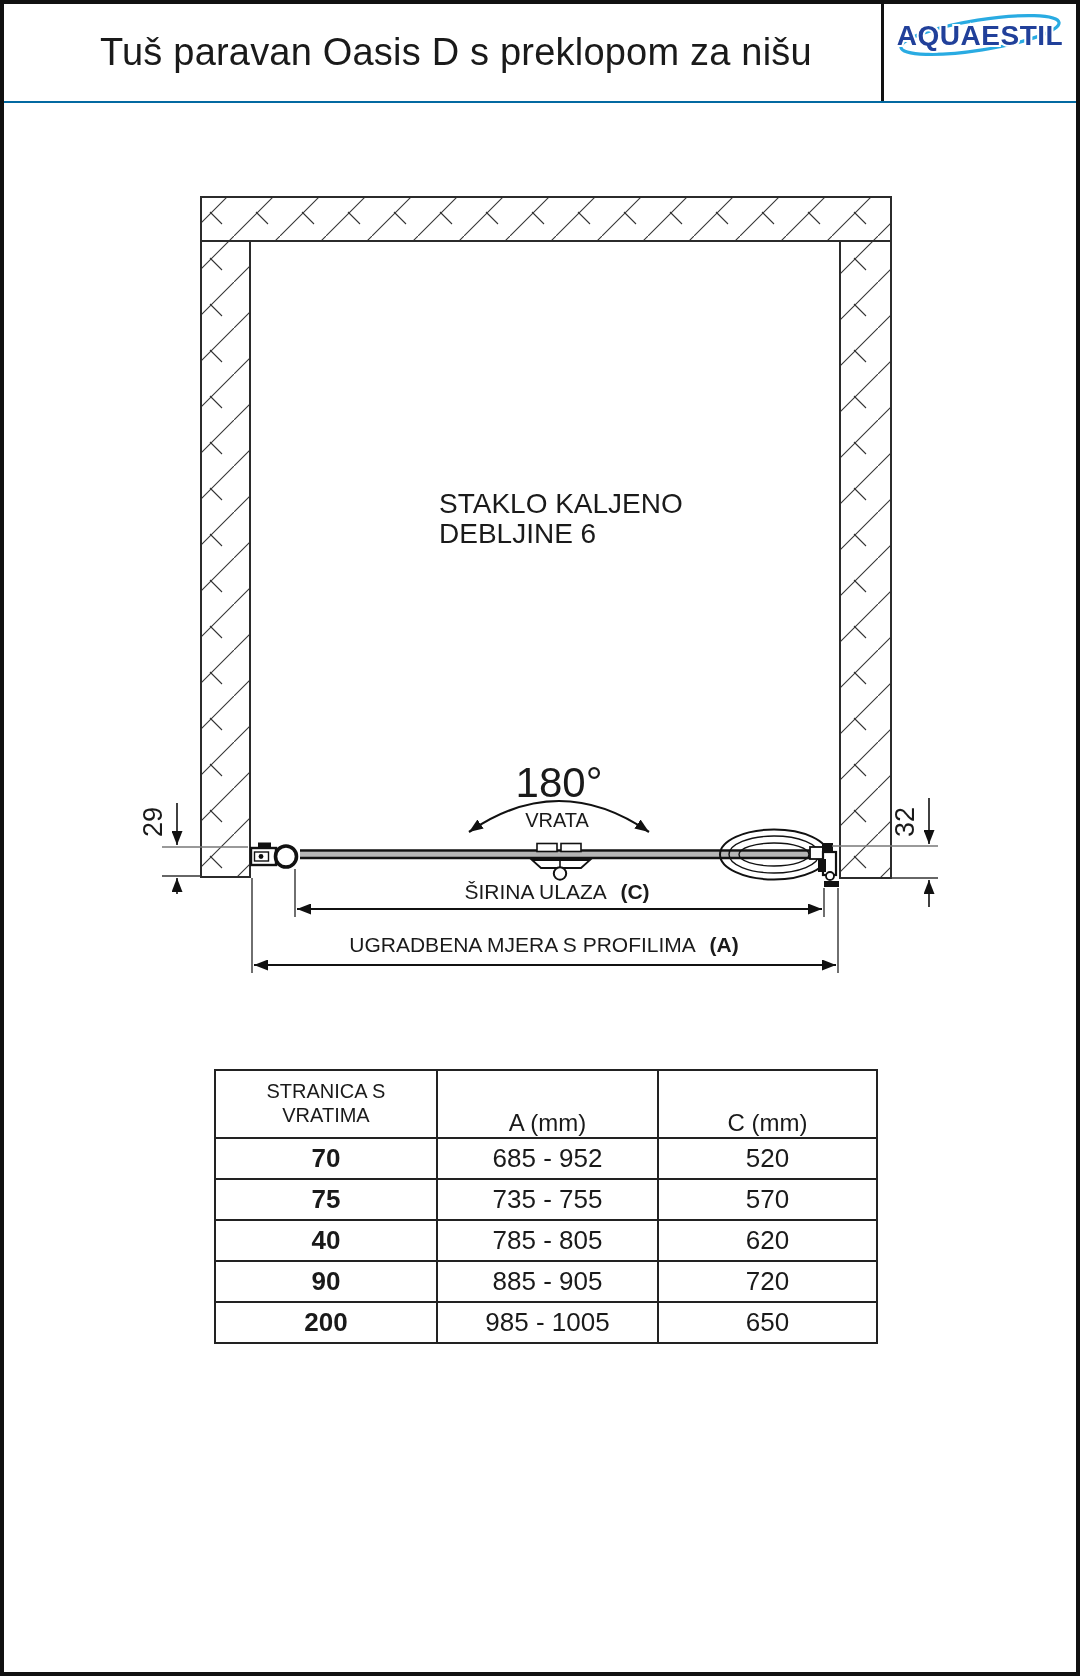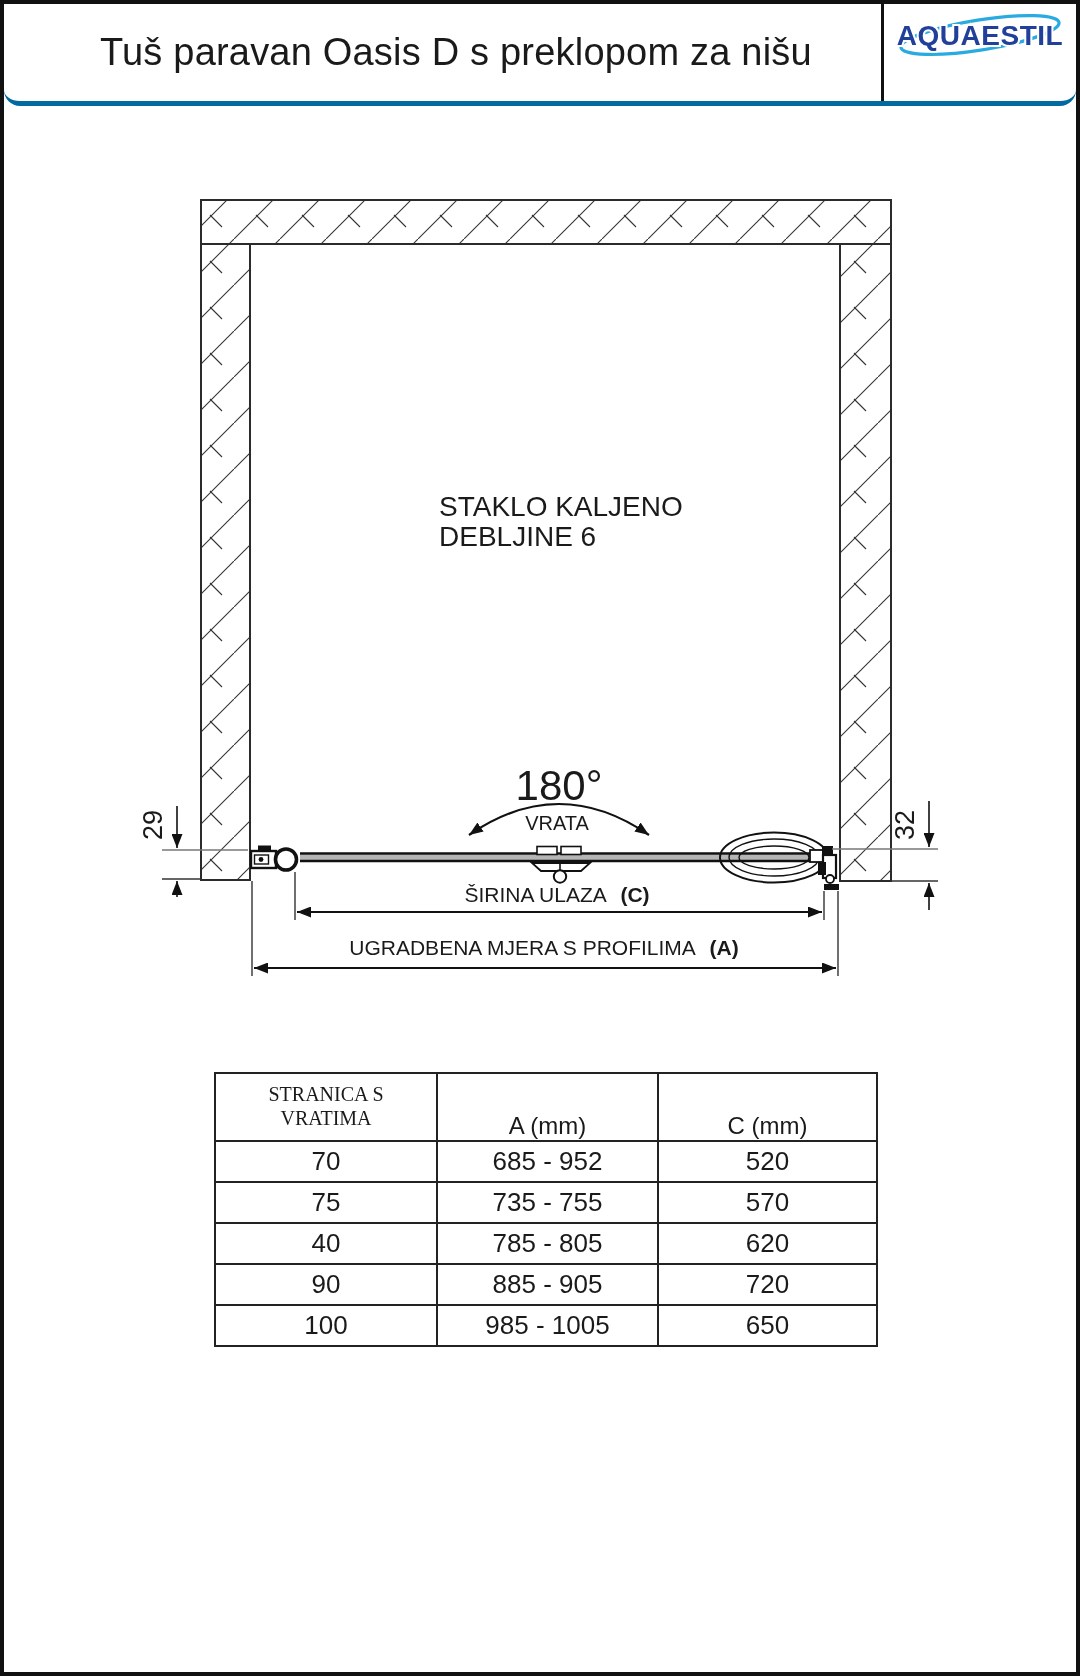--- a/index.html
+++ b/index.html
@@ -10,22 +10,21 @@
     background:#ffffff;
     border:4px solid #111;
     box-sizing:border-box;
     font-family:"Liberation Sans", sans-serif;
     color:#1a1a1a;
     overflow:hidden;
   }
   .header{
     display:flex;
     height:97px;
-    border-bottom:5px solid #0369a1;
-    border-radius:16px;
+    border-bottom:2px solid #0369a1;
   }
   .title-cell{
     flex:1;
     display:flex;
     align-items:center;
     padding-left:96px;
   }
   .page-title{
     font-size:38px;
     letter-spacing:0.2px;
@@ -47,23 +46,23 @@
     width:662px;
     table-layout:fixed;
   }
   table.spec th, table.spec td{
     border:2px solid #222;
     text-align:center;
     padding:0;
   }
   table.spec th{height:66px;font-weight:normal;}
   table.spec td{height:39px;font-size:26px;}
-  .hdr-small{font-size:20px;line-height:1.18;font-family:Liberation Serif, serif;}
+  .hdr-small{font-size:20px;line-height:1.18;}
   .hdr-unit{font-size:24px;vertical-align:bottom;padding-bottom:8px;margin-left:12px;}
-  td.size-col{font-weight:normal;font-size:26px;}
+  td.size-col{font-weight:bold;font-size:26px;}
 </style>
 </head>
 <body>
 
 <div class="page">
 
   <div class="header">
     <div class="title-cell">
       <span class="page-title">Tuš paravan Oasis D s preklopom za nišu</span>
     </div>
@@ -209,21 +208,21 @@
           <td class="size-col">40</td>
           <td>785 - 805</td>
           <td>620</td>
         </tr>
         <tr>
           <td class="size-col">90</td>
           <td>885 - 905</td>
           <td>720</td>
         </tr>
         <tr>
-          <td class="size-col">100</td>
+          <td class="size-col">200</td>
           <td>985 - 1005</td>
           <td>650</td>
         </tr>
       </tbody>
     </table>
   </div>
 
 </div>
 
 </body></html>

